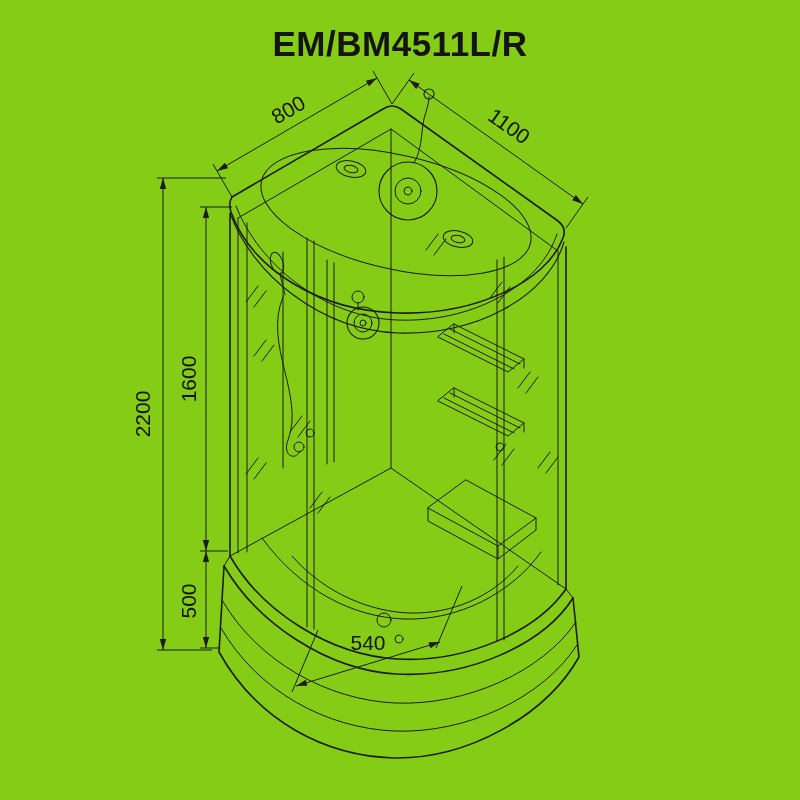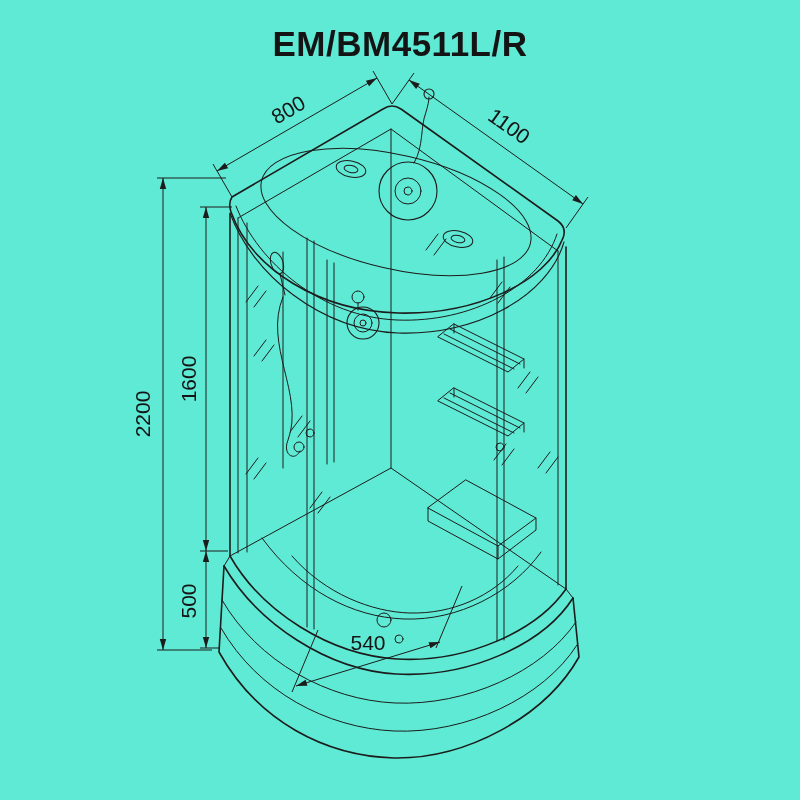--- a/index.html
+++ b/index.html
@@ -1,19 +1,19 @@
 <!DOCTYPE html>
 <html><head>
 <meta charset="utf-8">
 <style>
   html,body { margin:0; padding:0; background:#ffffff; }
   .stage {
     position:relative;
     width:800px; height:800px;
-    background:#5eead4;
+    background:#84cc16;
     font-family:"Liberation Sans", sans-serif;
     overflow:hidden;
   }
   .title {
     position:absolute; top:24px; left:0; right:0;
     text-align:center;
     font-size:35px; font-weight:700; color:#141414;
     letter-spacing:0.5px;
   }
   svg.drawing { position:absolute; left:0; top:0; }

